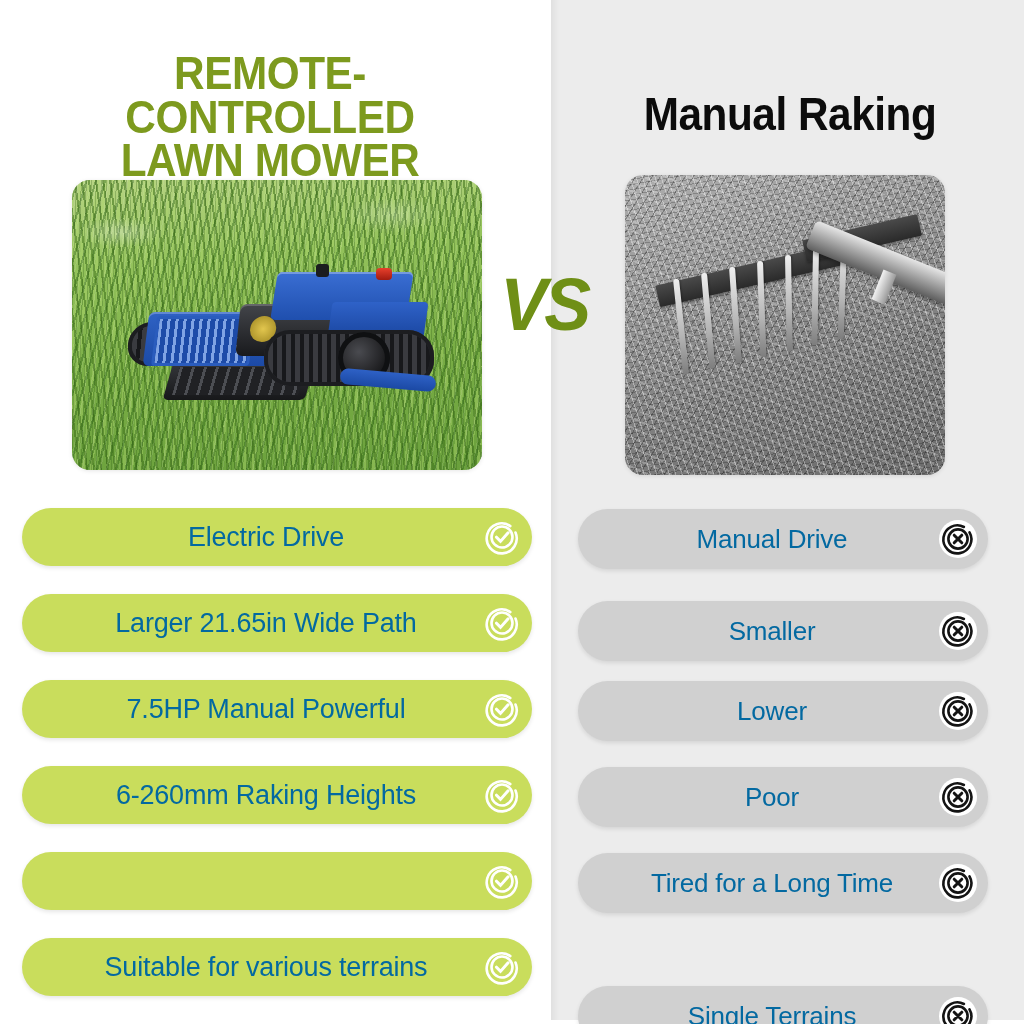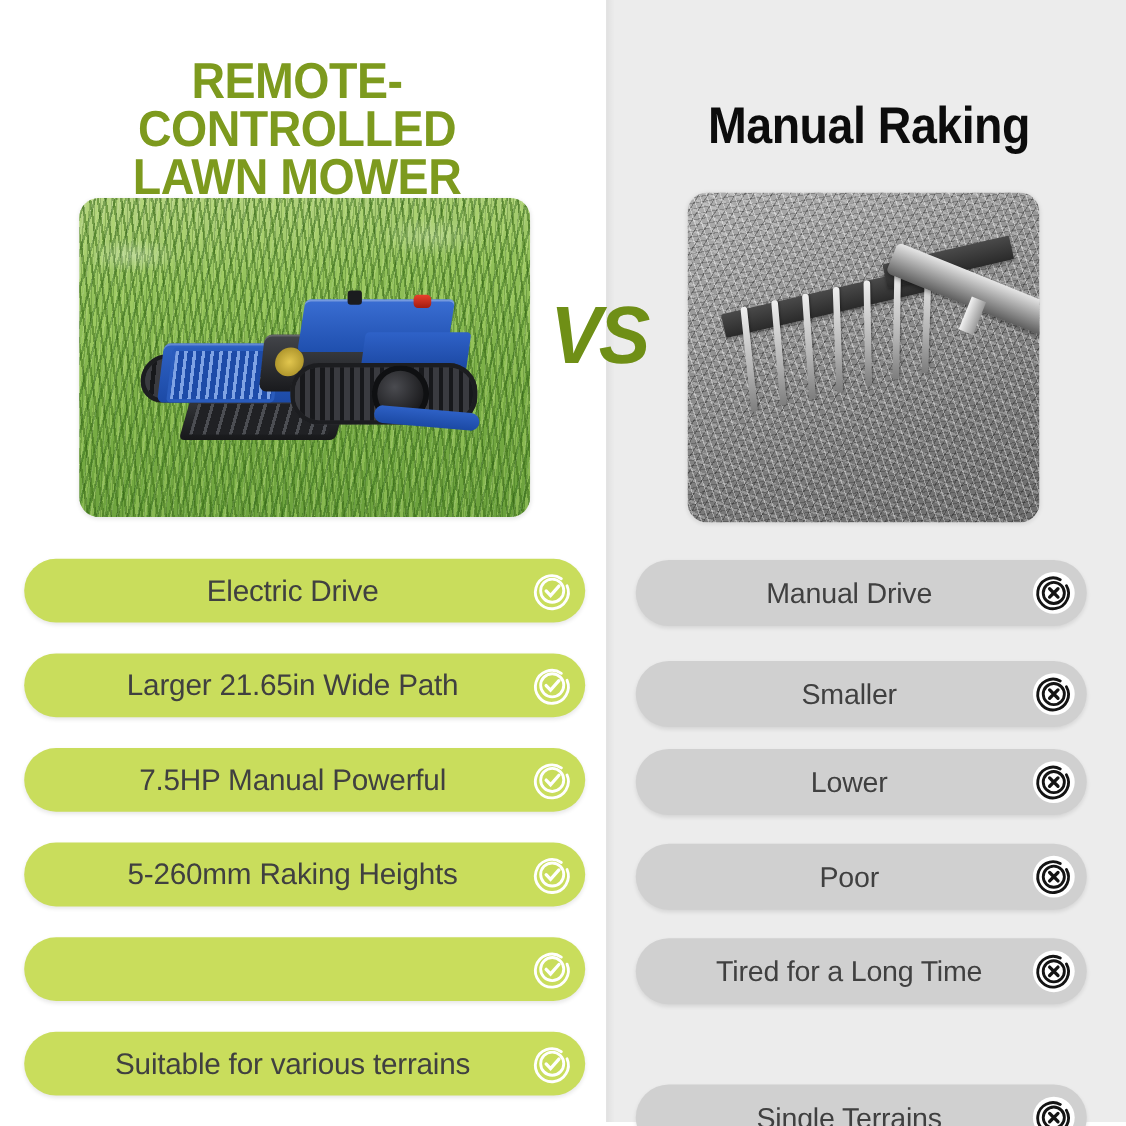--- a/index.html
+++ b/index.html
@@ -126,21 +126,21 @@
     font-weight:bold;font-style:italic;font-size:74px;color:#6f8f16;
     letter-spacing:-3px;transform:scaleX(0.95);}
 
   
   .pill{position:absolute;display:flex;align-items:center;justify-content:center;
     border-radius:30px;box-sizing:border-box;}
   .pill-left{left:22px;width:510px;height:58px;background:#c9dd5c;
     box-shadow:0 2px 4px rgba(0,0,0,.10);}
   .pill-right{left:578px;width:410px;height:60px;background:#d0d0d0;
     box-shadow:0 2px 4px rgba(0,0,0,.10);}
-  .pill-text{font-size:27px;color:#404040;letter-spacing:-0.2px;white-space:nowrap;
+  .pill-text{font-size:27px;color:#0369a1;letter-spacing:-0.2px;white-space:nowrap;
     padding:0 44px 0 22px;text-align:right;}
   .pill-right .pill-text{font-size:26px;}
 
   .badge{position:absolute;right:10px;top:50%;transform:translateY(-50%);
     width:40px;height:40px;}
   .badge svg{display:block;width:40px;height:40px;}
 
   
   .edge-shadow{position:absolute;left:551px;top:0;width:8px;height:1020px;
     background:linear-gradient(90deg,rgba(0,0,0,.05),rgba(0,0,0,0));}
@@ -230,21 +230,21 @@
           <g fill="none" stroke="#ffffff" stroke-width="2.6" stroke-linecap="round">
         <path d="M33.5 15.5a15 15 0 1 1-5.2-6.4"></path>
             <circle cx="20" cy="20" r="10.5"></circle>
         <path d="M14.5 20.2l4 4.2 7.6-8.6" stroke-width="3"></path>
           </g>
         </svg>
     </span>
   </div>
 
   <div class="pill pill-left" style="top:766px;">
-    <span class="pill-text">5-260mm Raking Heights</span>
+    <span class="pill-text">6-260mm Raking Heights</span>
     <span class="badge">
       <svg viewBox="0 0 40 40">
           <g fill="none" stroke="#ffffff" stroke-width="2.6" stroke-linecap="round">
         <path d="M33.5 15.5a15 15 0 1 1-5.2-6.4"></path>
             <circle cx="20" cy="20" r="10.5"></circle>
         <path d="M14.5 20.2l4 4.2 7.6-8.6" stroke-width="3"></path>
           </g>
         </svg>
     </span>
   </div>

